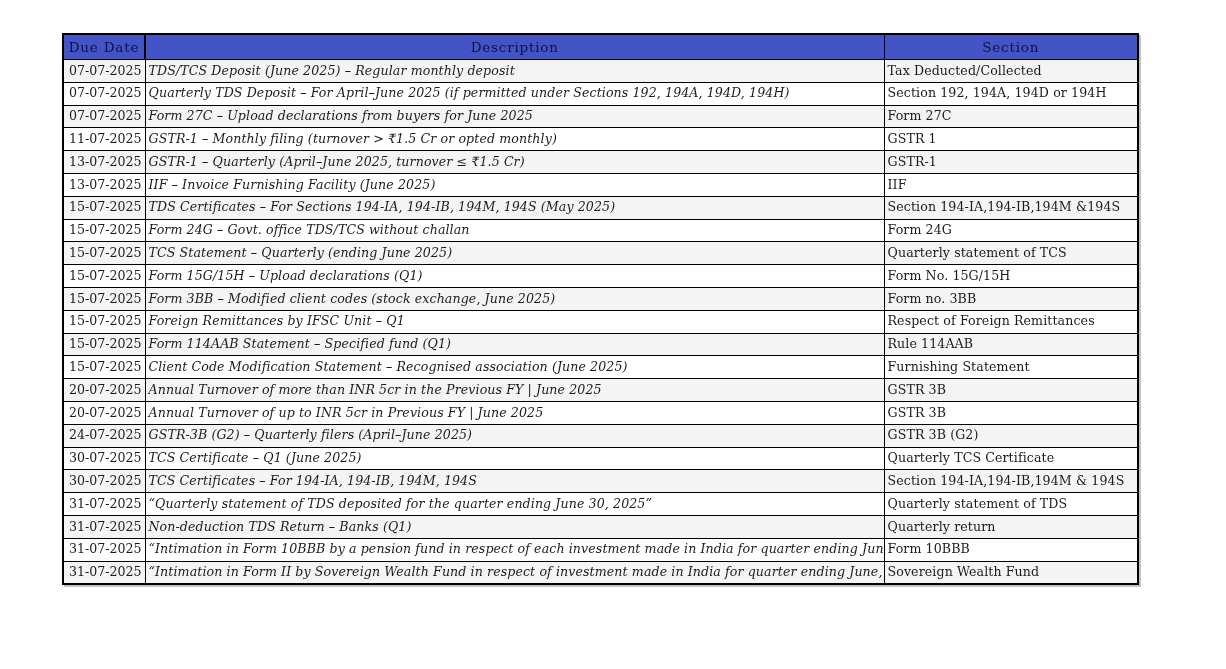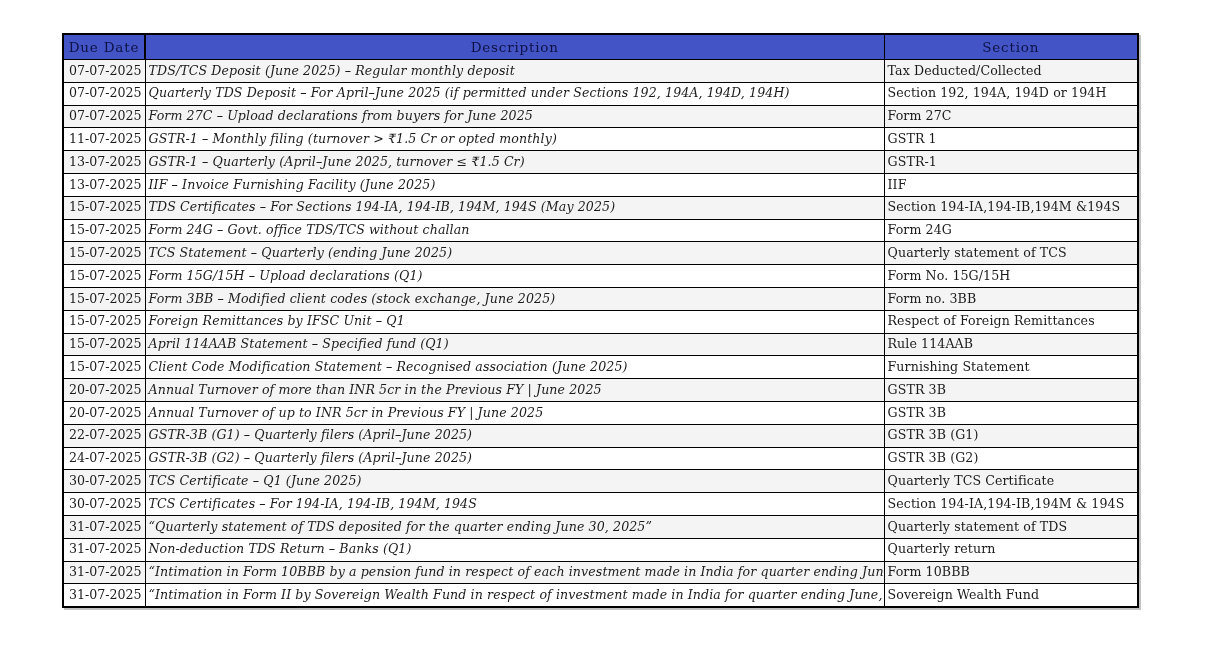--- a/index.html
+++ b/index.html
@@ -133,42 +133,37 @@
           <td class="description">Form 3BB – Modified client codes (stock exchange, June 2025)</td>
           <td class="section">Form no. 3BB</td>
         </tr>
         <tr>
           <td class="due-date">15-07-2025</td>
           <td class="description">Foreign Remittances by IFSC Unit – Q1</td>
           <td class="section">Respect of Foreign Remittances</td>
         </tr>
         <tr>
           <td class="due-date">15-07-2025</td>
-          <td class="description">April 114AAB Statement – Specified fund (Q1)</td>
+          <td class="description">Form 114AAB Statement – Specified fund (Q1)</td>
           <td class="section">Rule 114AAB</td>
         </tr>
         <tr>
           <td class="due-date">15-07-2025</td>
           <td class="description">Client Code Modification Statement – Recognised association (June 2025)</td>
           <td class="section">Furnishing Statement</td>
         </tr>
         <tr>
           <td class="due-date">20-07-2025</td>
           <td class="description">Annual Turnover of more than INR 5cr in the Previous FY | June 2025</td>
           <td class="section">GSTR 3B</td>
         </tr>
         <tr>
           <td class="due-date">20-07-2025</td>
           <td class="description">Annual Turnover of up to INR 5cr in Previous FY | June 2025</td>
           <td class="section">GSTR 3B</td>
-        </tr>
-        <tr>
-          <td class="due-date">22-07-2025</td>
-          <td class="description">GSTR-3B (G1) – Quarterly filers (April–June 2025)</td>
-          <td class="section">GSTR 3B (G1)</td>
         </tr>
         <tr>
           <td class="due-date">24-07-2025</td>
           <td class="description">GSTR-3B (G2) – Quarterly filers (April–June 2025)</td>
           <td class="section">GSTR 3B (G2)</td>
         </tr>
         <tr>
           <td class="due-date">30-07-2025</td>
           <td class="description">TCS Certificate – Q1 (June 2025)</td>
           <td class="section">Quarterly TCS Certificate</td>

